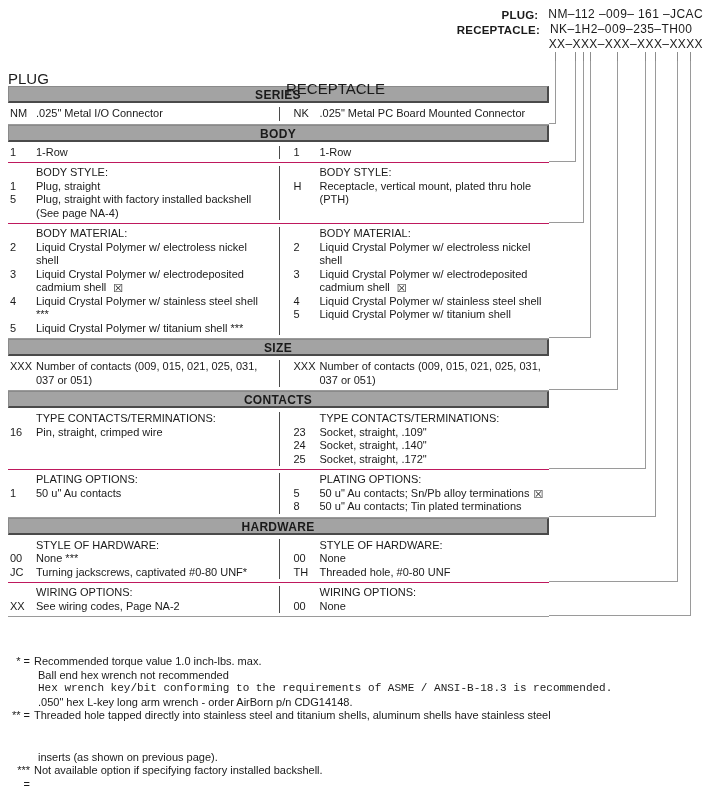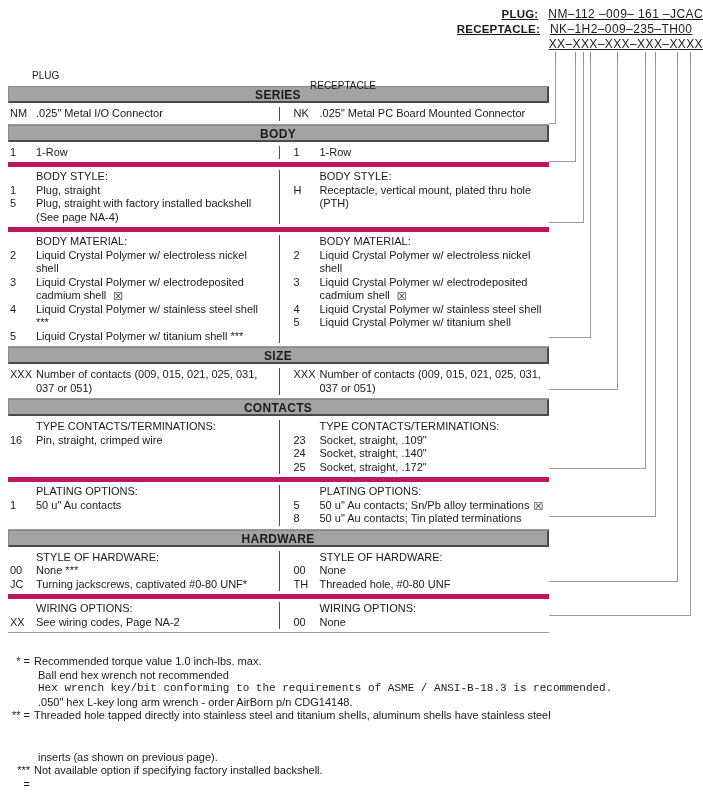--- a/index.html
+++ b/index.html
@@ -19,24 +19,23 @@
 
   
   #partnum-block {
     position: absolute;
     top: 6px;
     left: 420px;
     width: 283px;
   }
   .pn-row {
     display: flex;
-    align-items: center;
+    align-items: flex-end;
     height: 15px;
     white-space: nowrap;
-    text-decoration: underline;
   }
   .pn-label {
     width: 120px;
     text-align: right;
     font-weight: bold;
     font-size: 11.5px;
     letter-spacing: .2px;
     padding-right: 10px;
   }
   .pn-value {
@@ -82,22 +81,21 @@
   #chart {
     position: absolute;
     top: 70px;
     left: 8px;
     width: 541px;
   }
 
   .col-head {
     position: relative;
     height: 16px;
-    font-size: 10px;
-    margin-left: 24px;
+    font-size: 15px;
   }
   .col-head .lbl-plug {
     position: absolute; left: 0; top: 0;
   }
   .col-head .lbl-recept {
     position: absolute; left: 278px; top: 10px;
   }
 
   
   .sec-bar {
@@ -120,21 +118,21 @@
   .band {
     border-bottom: 1px solid #9a9a9a;
   }
 
   .rowpair {
     display: flex;
     position: relative;
     padding: 3px 0 3px 0;
   }
   .rowpair + .rowpair {
-    border-top: 5px solid #be185d;
+    border-top: 1px solid #be185d;
   }
   .half {
     width: 50%;
     position: relative;
     box-sizing: border-box;
   }
   .half.right {
     border-left: 1px solid #4a4a4a;
     padding-left: 12px;
   }

